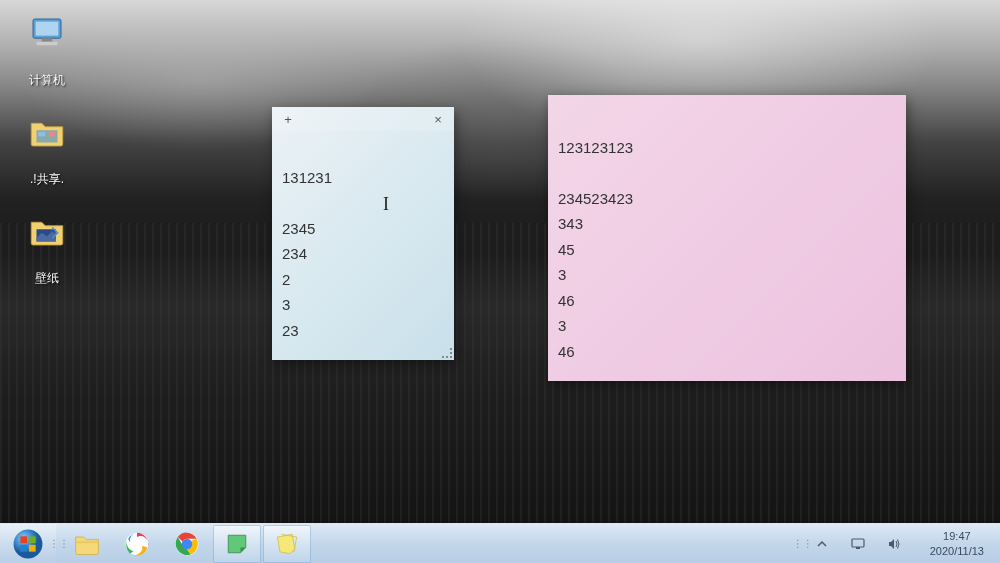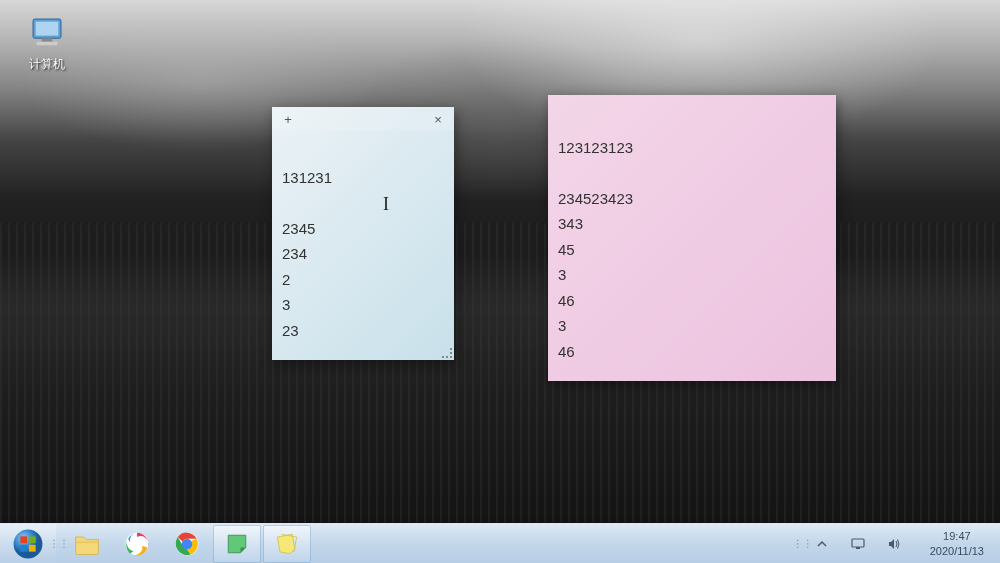--- a/index.html
+++ b/index.html
@@ -61,42 +61,42 @@
       height: 42px;
       display: flex;
       align-items: center;
       justify-content: center;
     }
     .desktop-icon .icon-label {
       color: white;
       font-size: 12px;
       text-align: center;
       text-shadow: 1px 1px 2px rgba(0,0,0,0.9);
-      margin-top: 2px;
+      margin-top: 18px;
       white-space: nowrap;
     }
     
     
     .sticky-note {
       position: absolute;
       box-shadow: 2px 4px 12px rgba(0,0,0,0.4);
       z-index: 10;
       font-family: "Segoe UI", sans-serif;
     }
     .sticky-blue {
       left: 272px;
       top: 107px;
       width: 182px;
       height: 253px;
       background: linear-gradient(135deg, #ebf2f6 0%, #c8e0ea 100%);
     }
     .sticky-pink {
       left: 548px;
       top: 95px;
-      width: 288px;
+      width: 358px;
       height: 286px;
       background: linear-gradient(135deg, #f3d6e8 0%, #ecc2df 100%);
     }
     .sticky-header {
       height: 24px;
       display: flex;
       justify-content: space-between;
       align-items: center;
       padding: 0 8px;
       background: rgba(255,255,255,0.15);
@@ -235,21 +235,43 @@
         <rect x="11" y="11" width="26" height="16" fill="#aed4f0"></rect>
         <rect x="18" y="30" width="12" height="4" fill="#888"></rect>
         <rect x="12" y="34" width="24" height="4" rx="1" fill="#ccc"></rect>
       </svg>
     </div>
     <div class="icon-label">计算机</div>
   </div>
 
 
 
-
+  <div class="desktop-icon">
+    <div class="icon-img">
+      <svg viewBox="0 0 48 48" width="42" height="42">
+        <path d="M6 14 L18 14 L22 18 L42 18 L42 38 Q42 40 40 40 L8 40 Q6 40 6 38 Z" fill="#f0d070" stroke="#c0a040"></path>
+        <rect x="12" y="22" width="24" height="14" fill="#4a90d0" opacity="0.6"></rect>
+        <rect x="14" y="24" width="8" height="5" fill="#88c0e8"></rect>
+        <rect x="26" y="24" width="8" height="5" fill="#e88888"></rect>
+      </svg>
+    </div>
+    <div class="icon-label">.!共享.</div>
+  </div>
+
+  <div class="desktop-icon">
+    <div class="icon-img">
+      <svg viewBox="0 0 48 48" width="42" height="42">
+        <path d="M6 14 L18 14 L22 18 L42 18 L42 38 Q42 40 40 40 L8 40 Q6 40 6 38 Z" fill="#f0d070" stroke="#c0a040"></path>
+        <rect x="12" y="22" width="22" height="14" fill="#2a4a8a"></rect>
+        <path d="M12 32 L18 26 L24 30 L30 24 L34 28 L34 36 L12 36 Z" fill="#4a6aa0"></path>
+        <path d="M30 20 L36 26 L30 32" stroke="#4a90d0" stroke-width="2" fill="none"></path>
+      </svg>
+    </div>
+    <div class="icon-label">壁纸</div>
+  </div>
 
 </div>
 
 <div class="sticky-note sticky-blue">
   <div class="sticky-header">
     <span class="plus">+</span>
     <span class="close">×</span>
   </div>
   <div class="sticky-body">
     <span>131231

